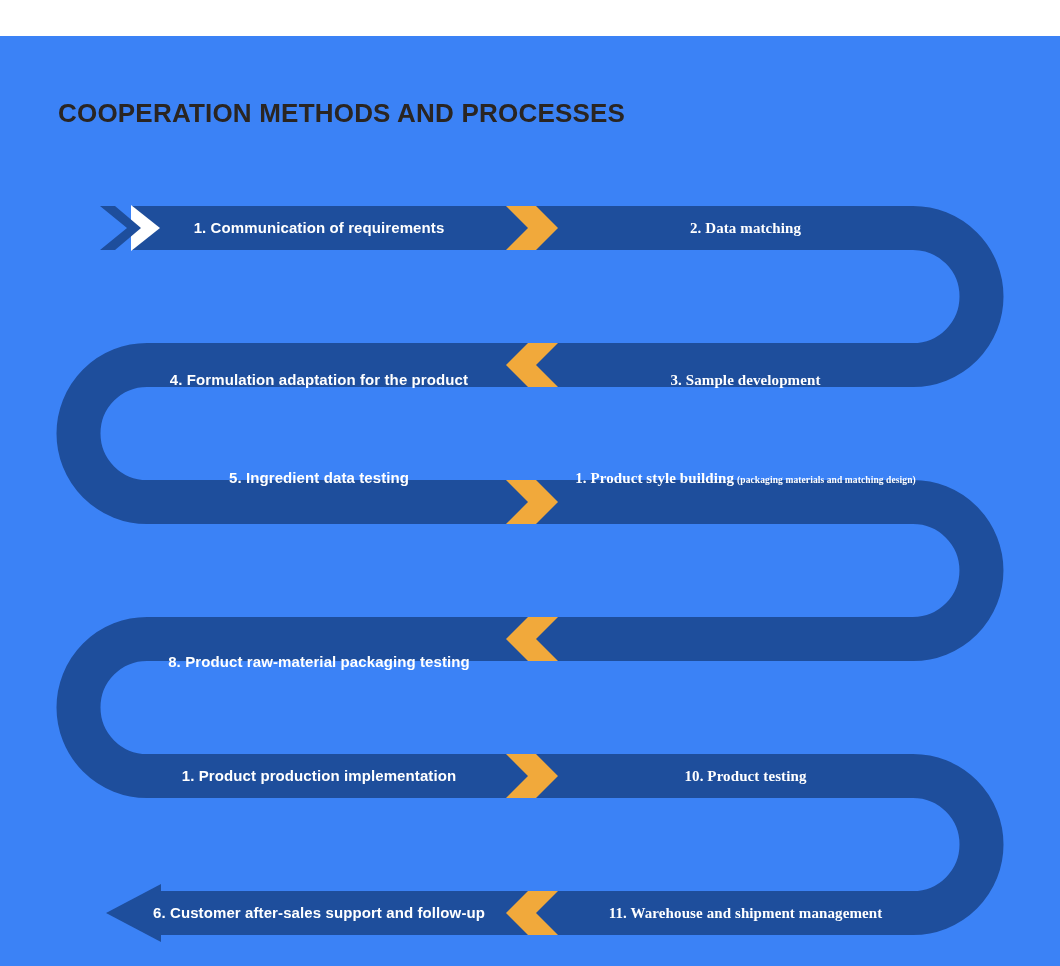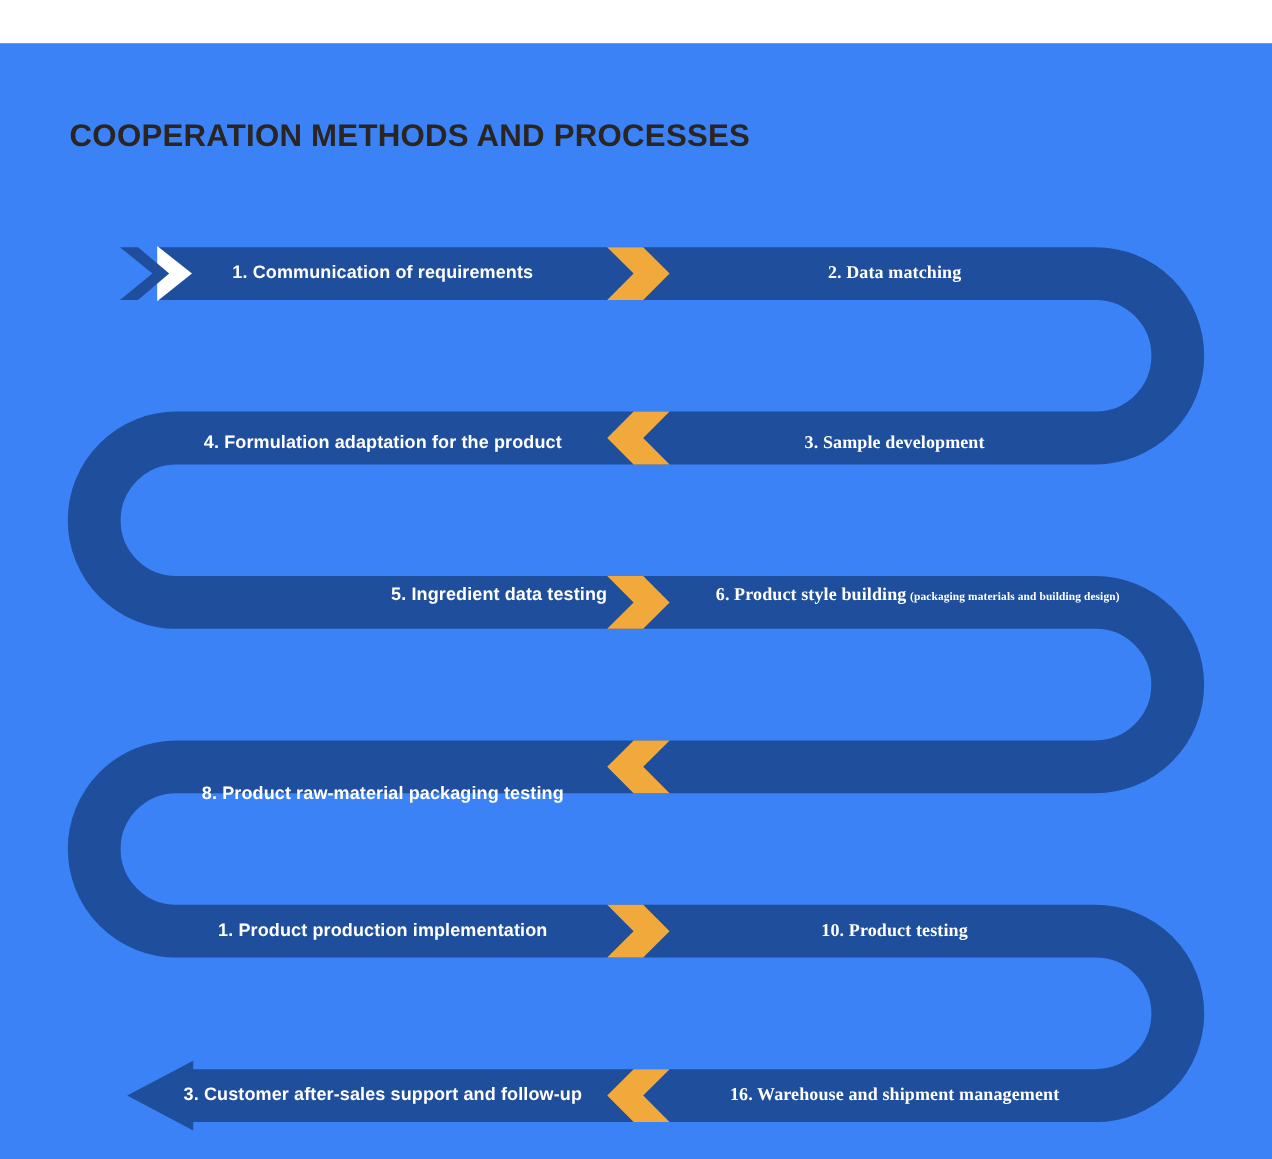--- a/index.html
+++ b/index.html
@@ -38,22 +38,22 @@
     text-align: center;
     color: #ffffff;
     font-size: 15px;
     font-weight: 600;
     white-space: nowrap;
     letter-spacing: 0.1px;
   }
   .side-left  { left: 132px; width: 374px; }
   .side-right { left: 558px; width: 375px; font-family: Liberation Serif, serif; }
   .row1 { top: 170px; }
-  .row2 { top: 311px; }
-  .row3 { top: 438px; text-align: right; }
+  .row2 { top: 322px; }
+  .row3 { top: 420px; }
   .row4 { top: 604px; }
   .row5 { top: 718px; }
   .row6 { top: 855px; }
   .sub-label {
     font-size: 9.5px;
     font-weight: 600;
     margin-left: 3px;
   }
 </style>
 </head>
@@ -80,21 +80,21 @@
     <polygon points="506,718 536,718 558,740 536,762 506,762 528,740" fill="#F1A93B"></polygon>
     <polygon points="558,855 528,855 506,877 528,899 558,899 536,877" fill="#F1A93B"></polygon>
   </svg>
 
   <div class="step-label row1 side-left">1. Communication of requirements</div>
   <div class="step-label row1 side-right">2. Data matching</div>
   <div class="step-label row2 side-right">3. Sample development</div>
   <div class="step-label row2 side-left">4. Formulation adaptation for the product</div>
   <div class="step-label row3 side-left">5. Ingredient data testing</div>
   <div class="step-label row3 side-right">
-    <span>6. Product style building</span><span class="sub-label">(packaging materials and building design)</span>
+    <span>1. Product style building</span><span class="sub-label">(packaging materials and matching design)</span>
   </div>
   <div class="step-label row4 side-left">8. Product raw-material packaging testing</div>
   <div class="step-label row5 side-left">1. Product production implementation</div>
   <div class="step-label row5 side-right">10. Product testing</div>
-  <div class="step-label row6 side-right">16. Warehouse and shipment management</div>
-  <div class="step-label row6 side-left">3. Customer after-sales support and follow-up</div>
+  <div class="step-label row6 side-right">11. Warehouse and shipment management</div>
+  <div class="step-label row6 side-left">6. Customer after-sales support and follow-up</div>
 
 </div>
 
 </body></html>

